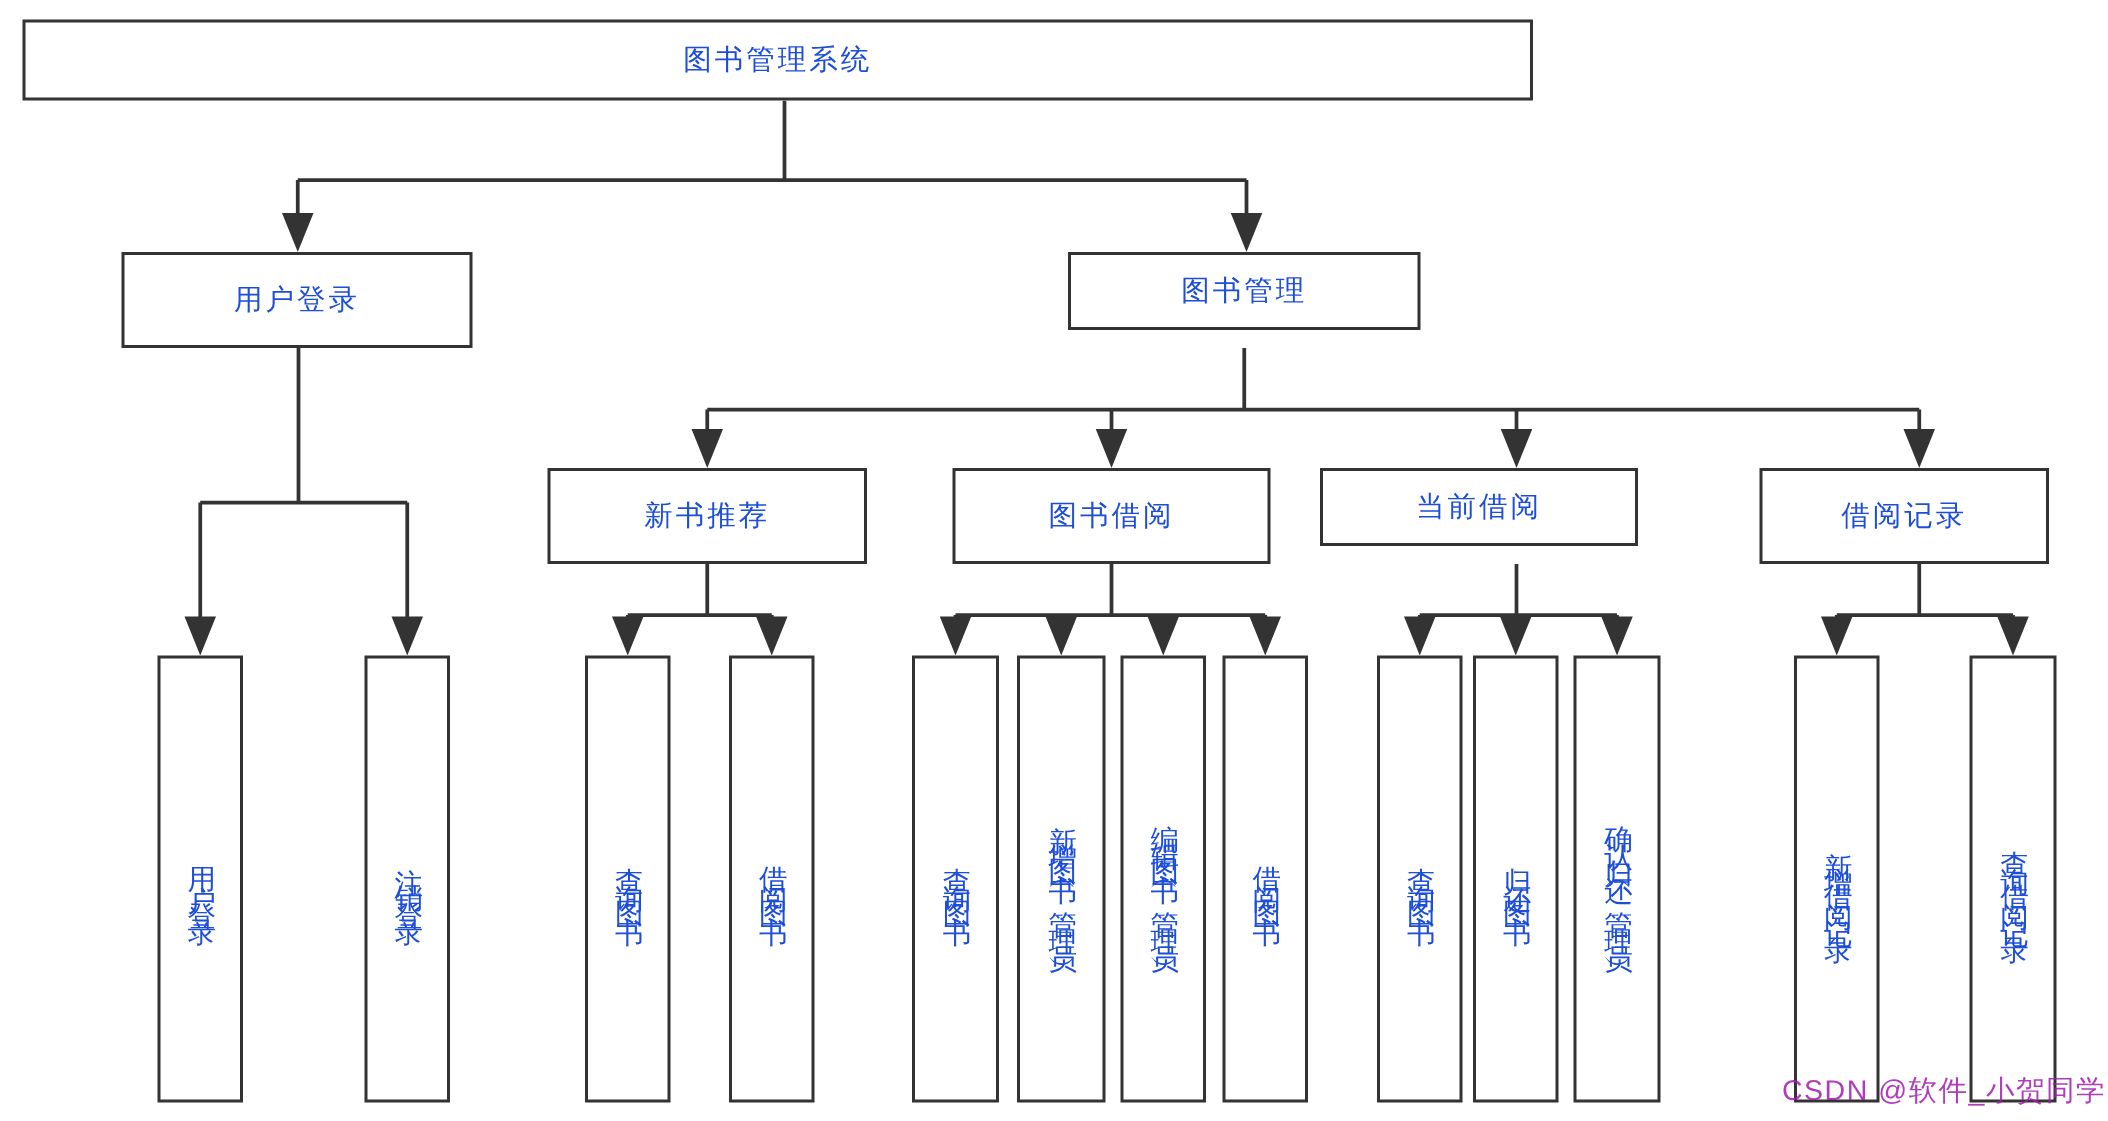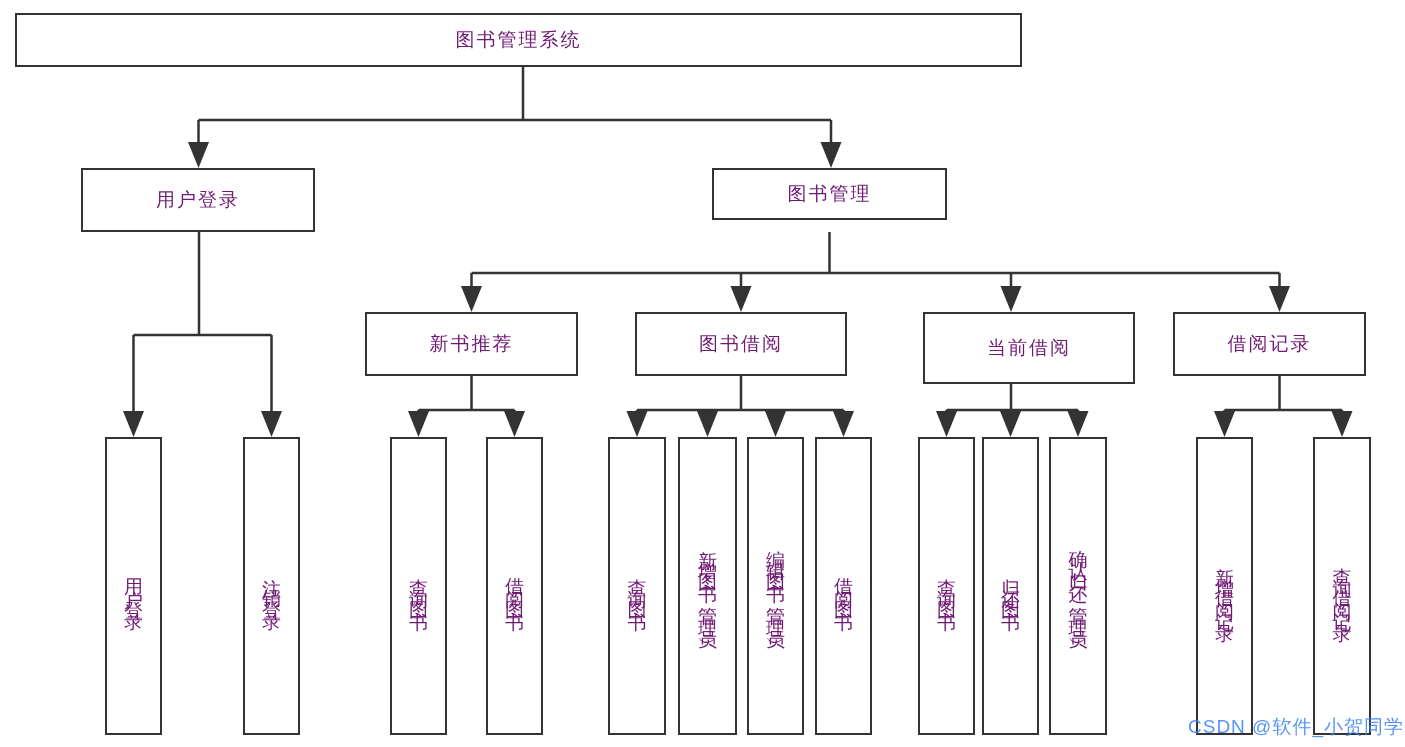--- a/index.html
+++ b/index.html
@@ -9,39 +9,39 @@
     background:#ffffff;
     overflow:hidden;
     font-family:"Liberation Sans","DejaVu Sans",sans-serif;
   }
   .wires{position:absolute;left:0;top:0;z-index:0;}
   .box{
     position:absolute;
     box-sizing:border-box;
     background:#ffffff;
     border:2.5px solid #333333;
-    color:#701a75;
+    color:#1d4ed8;
     display:flex;
     align-items:center;
     justify-content:center;
     font-size:19px;
     letter-spacing:2px;
     z-index:1;
     white-space:nowrap;
   }
   .box.root{border-width:2px;}
   .box.v{
     writing-mode:vertical-rl;
     letter-spacing:0.6em;
   }
   .watermark{
     position:absolute;
     left:1188px;top:714px;
     font-size:19px;
-    color:#3b82f6;
+    color:#a21caf;
     letter-spacing:1px;
     opacity:0.85;
     z-index:2;
     white-space:nowrap;
   }
 </style>
 </head>
 <body>
 
 <div class="stage">
@@ -104,21 +104,21 @@
     </g>
   </svg>
 
   <div class="box root" style="left:15px;top:13px;width:1007px;height:54px">图书管理系统</div>
 
   <div class="box" style="left:81px;top:168px;width:234px;height:64px">用户登录</div>
   <div class="box" style="left:712px;top:168px;width:235px;height:52px">图书管理</div>
 
   <div class="box" style="left:365px;top:312px;width:213px;height:64px">新书推荐</div>
   <div class="box" style="left:635px;top:312px;width:212px;height:64px">图书借阅</div>
-  <div class="box" style="left:923px;top:312px;width:212px;height:72px">当前借阅</div>
+  <div class="box" style="left:880px;top:312px;width:212px;height:52px">当前借阅</div>
   <div class="box" style="left:1173px;top:312px;width:193px;height:64px">借阅记录</div>
 
   <div class="box v" style="left:105px;top:437px;width:57px;height:298px">用户登录</div>
   <div class="box v" style="left:243px;top:437px;width:57px;height:298px">注销登录</div>
 
   <div class="box v" style="left:390px;top:437px;width:57px;height:298px">查询图书</div>
   <div class="box v" style="left:486px;top:437px;width:57px;height:298px">借阅图书</div>
 
   <div class="box v" style="left:608px;top:437px;width:58px;height:298px">查询图书</div>
   <div class="box v" style="left:678px;top:437px;width:59px;height:298px">新增图书（管理员）</div>

